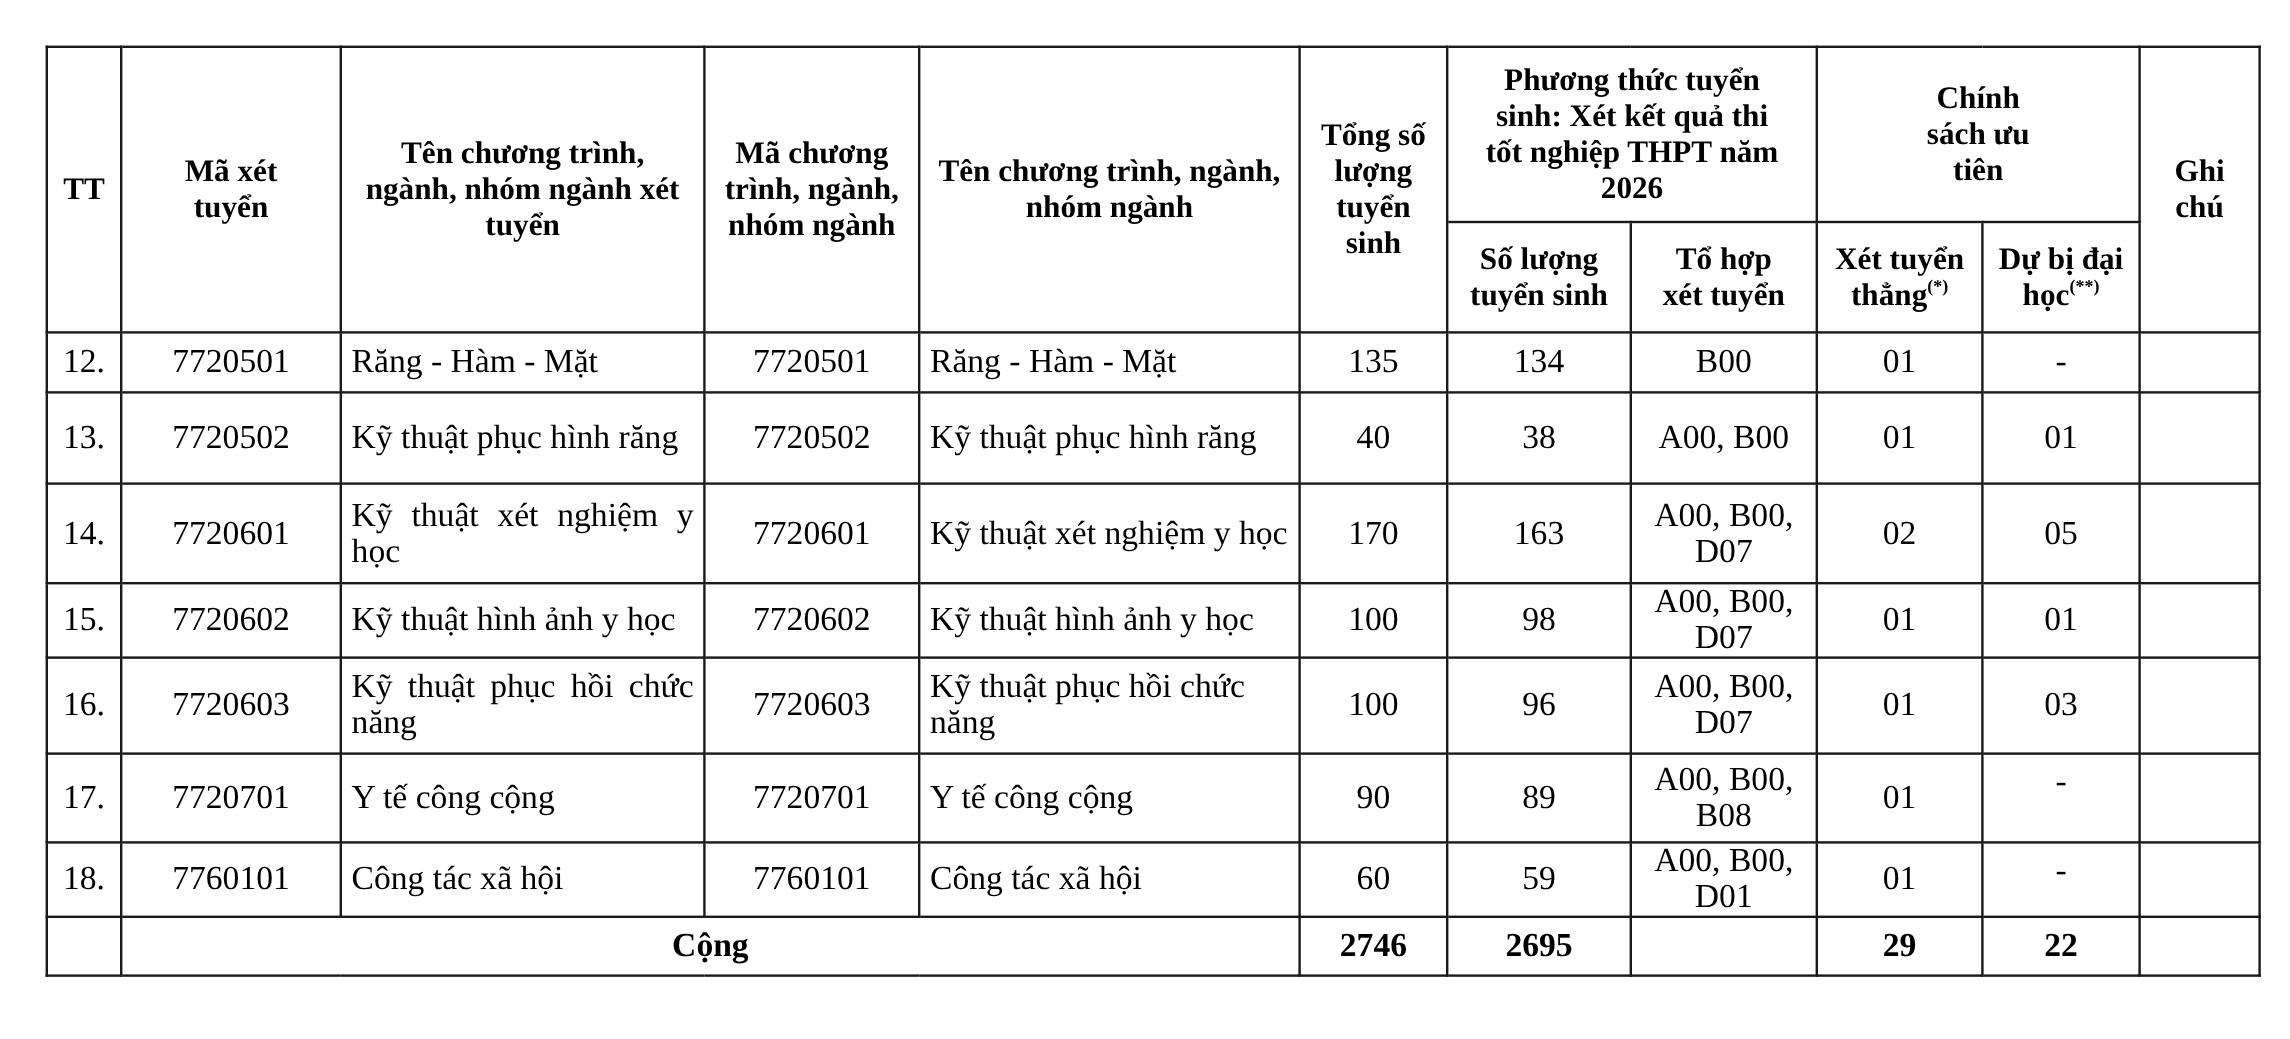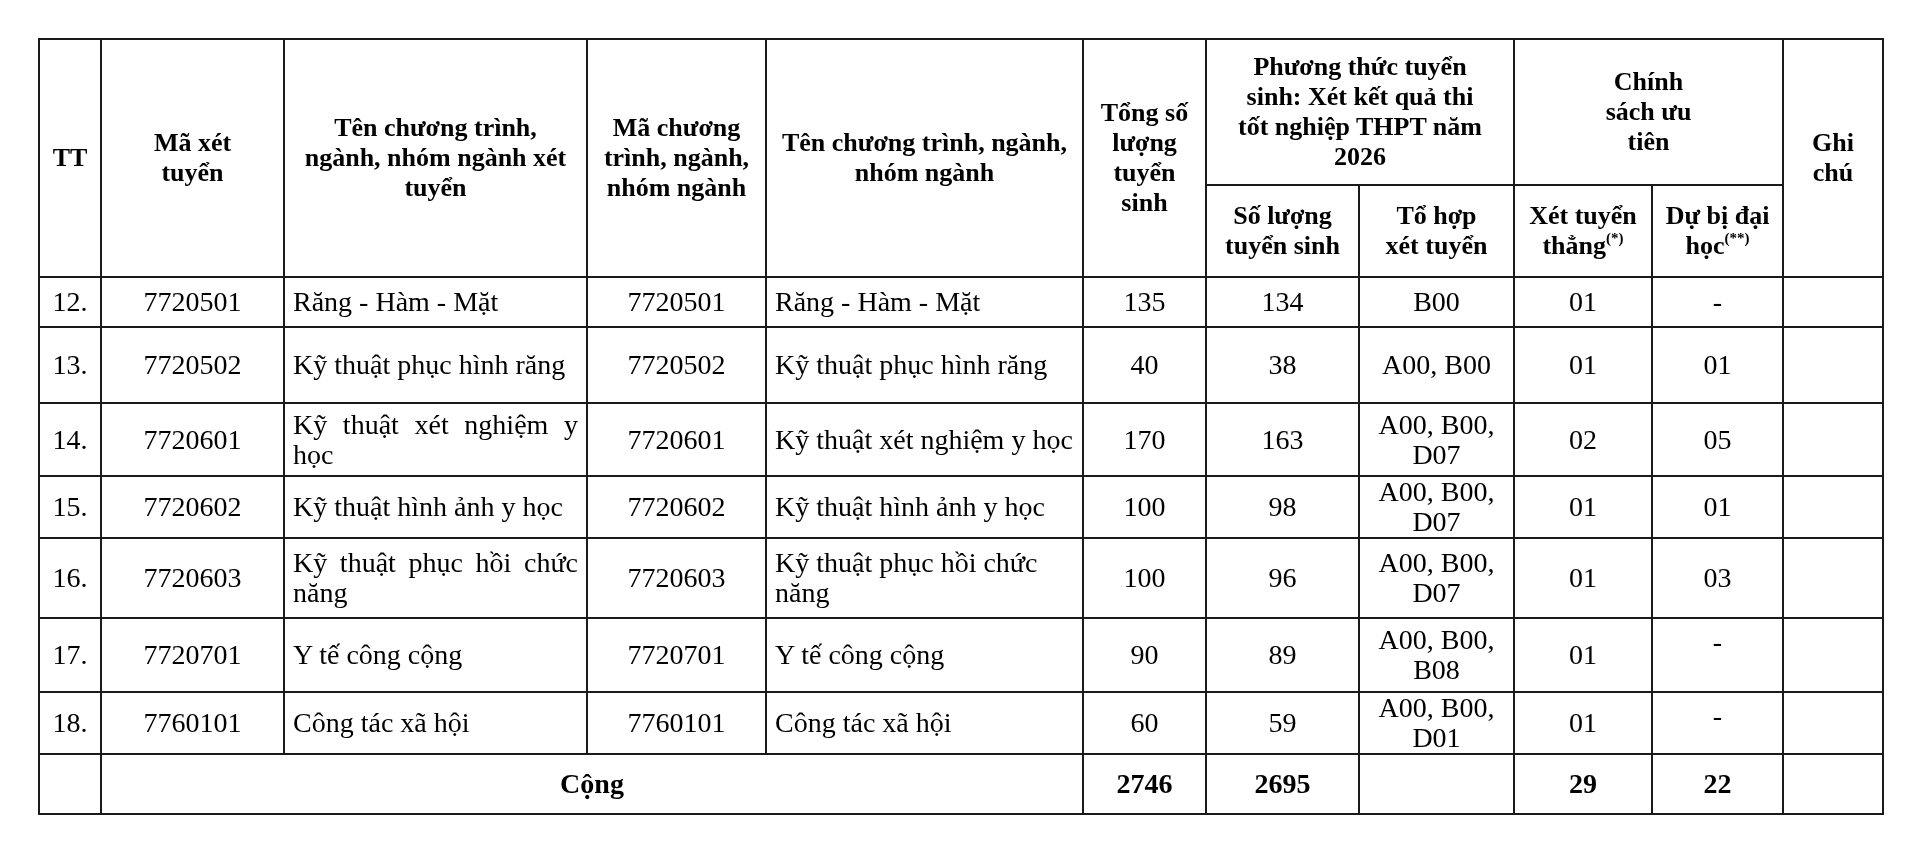--- a/index.html
+++ b/index.html
@@ -78,21 +78,21 @@
       <td class="just">Kỹ thuật phục hình răng</td>
       <td>7720502</td>
       <td class="just">Kỹ thuật phục hình răng</td>
       <td>40</td>
       <td>38</td>
       <td>A00, B00</td>
       <td>01</td>
       <td>01</td>
       <td></td>
     </tr>
-    <tr style="height:73px">
+    <tr style="height:83px">
       <td class="tt">14.</td>
       <td>7720601</td>
       <td class="just">Kỹ thuật xét nghiệm y học</td>
       <td>7720601</td>
       <td class="just">Kỹ thuật xét nghiệm y học</td>
       <td>170</td>
       <td>163</td>
       <td>A00, B00, D07</td>
       <td>02</td>
       <td>05</td>
@@ -143,21 +143,21 @@
       <td class="left">Công tác xã hội</td>
       <td>7760101</td>
       <td class="left">Công tác xã hội</td>
       <td>60</td>
       <td>59</td>
       <td>A00, B00, D01</td>
       <td>01</td>
       <td style="vertical-align:top;padding-top:8px">-</td>
       <td></td>
     </tr>
-    <tr style="height:60px">
+    <tr style="height:49px">
       <td></td>
       <td colspan="4" class="bold">Cộng</td>
       <td class="bold">2746</td>
       <td class="bold">2695</td>
       <td class="bold"></td>
       <td class="bold">29</td>
       <td class="bold">22</td>
       <td></td>
     </tr>
   </tbody>

